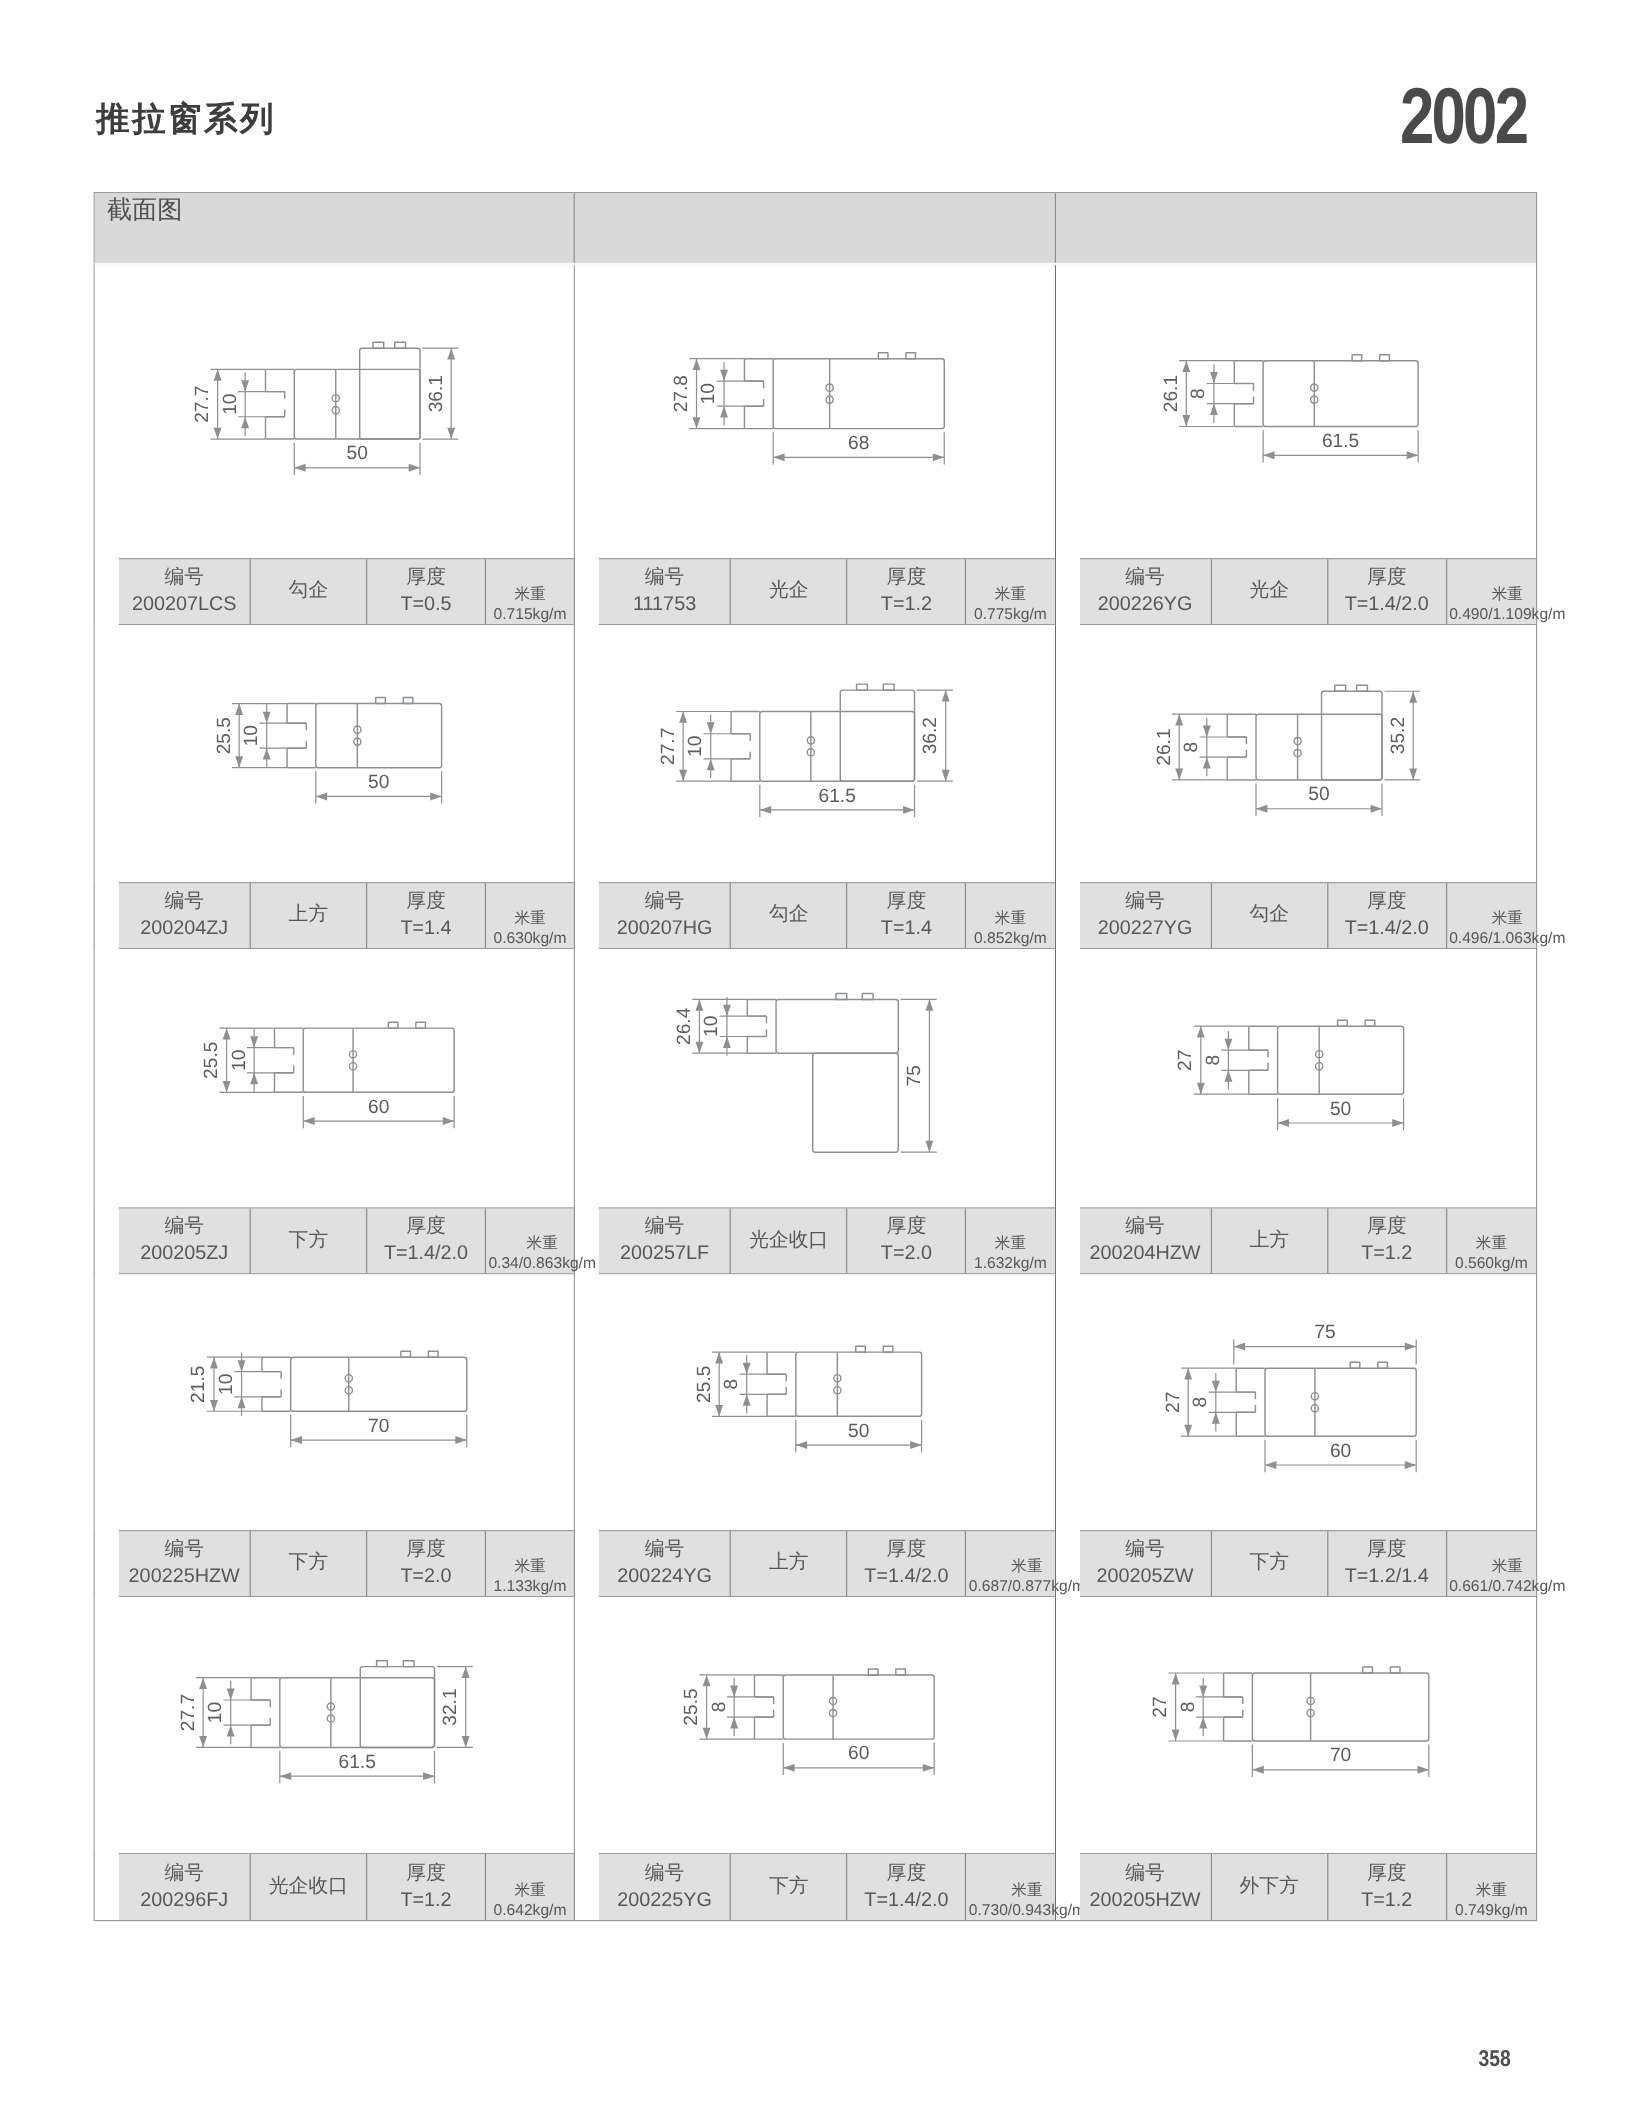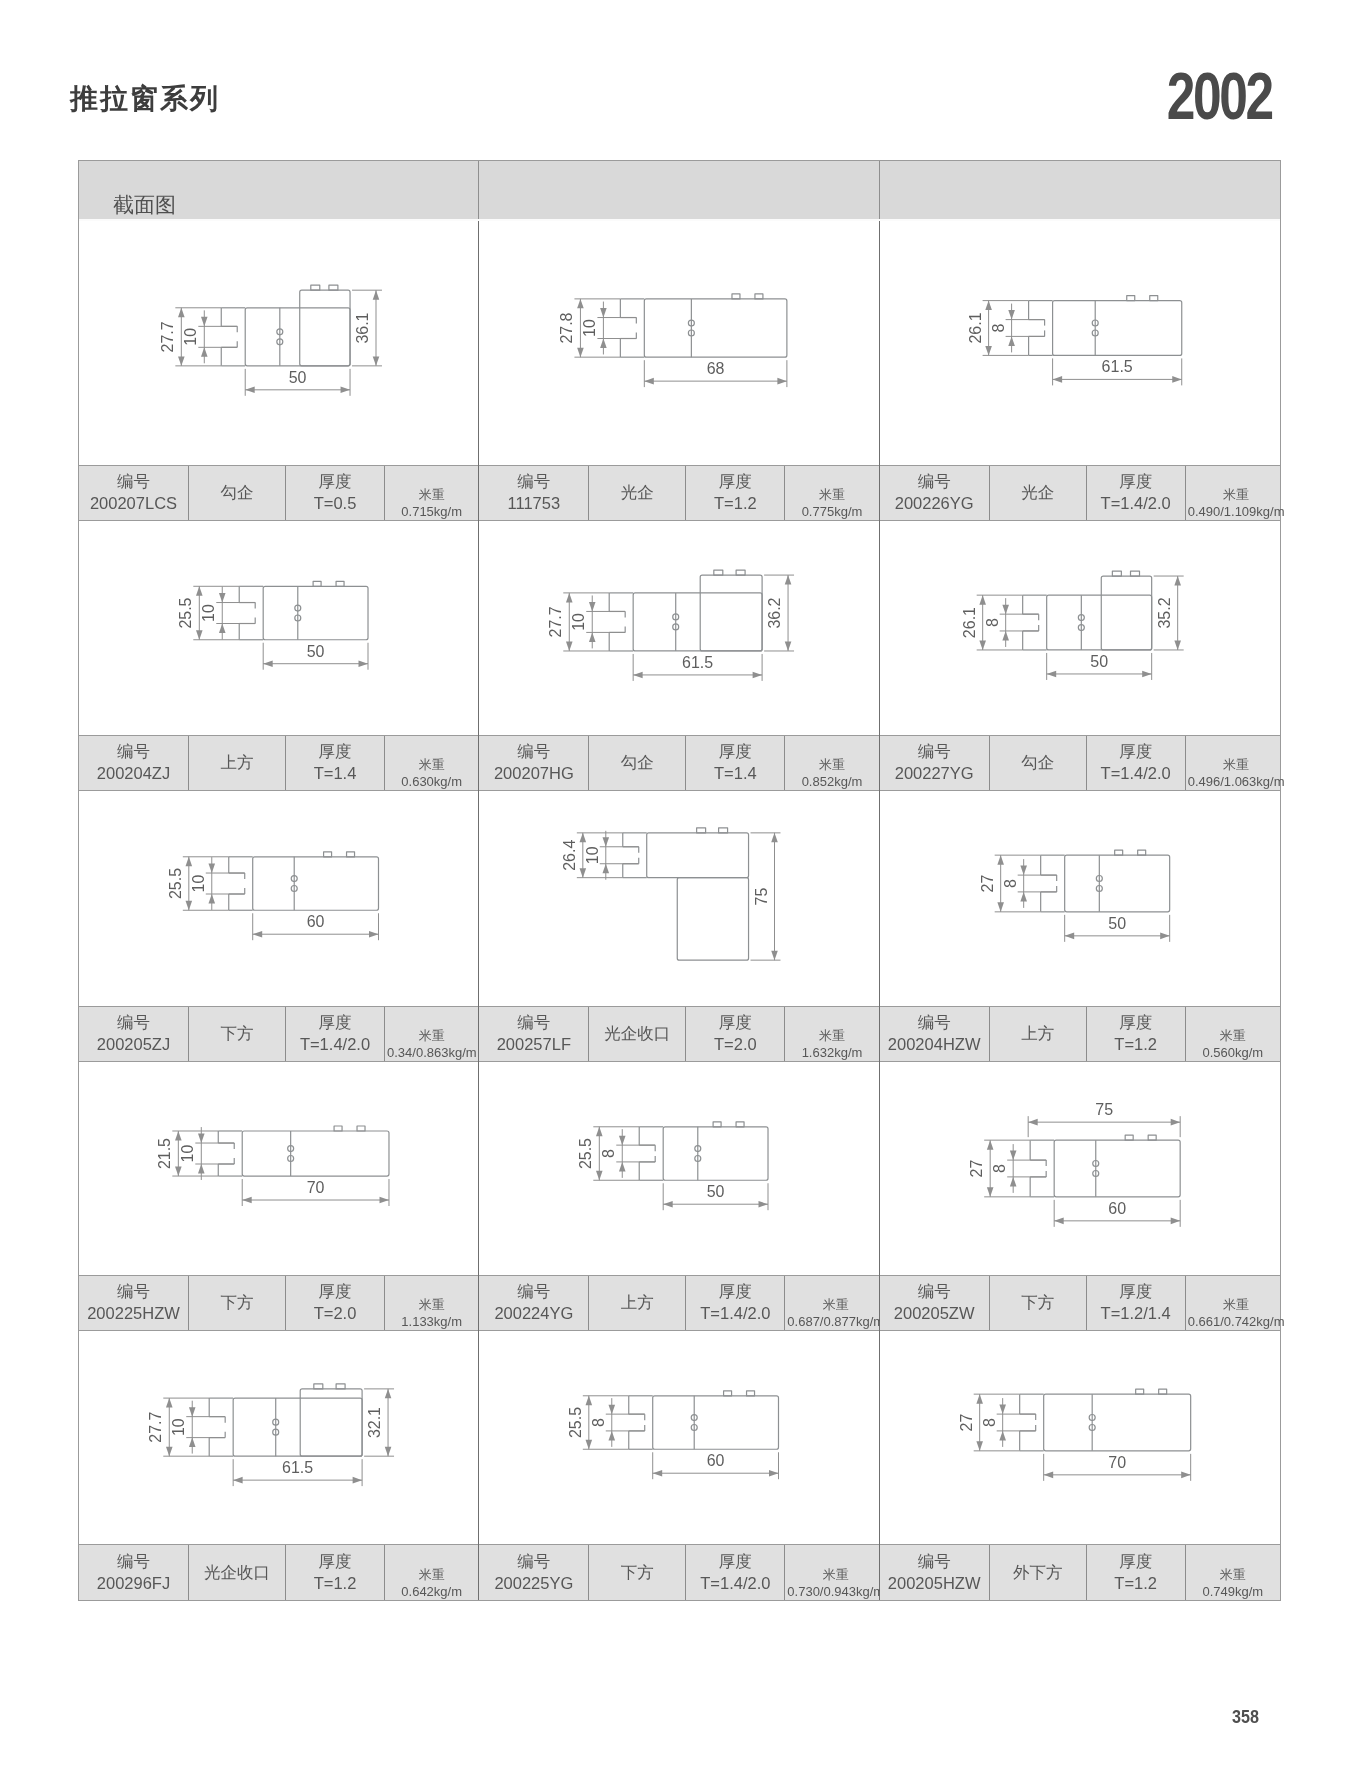--- a/index.html
+++ b/index.html
@@ -1,37 +1,37 @@
 <!DOCTYPE html>
 <html><head>
 <meta charset="utf-8">
 <style>
   html,body{margin:0;padding:0;background:#fff;}
   .page{position:relative;width:1358px;height:1772px;background:#ffffff;
         font-family:"Liberation Sans","DejaVu Sans",sans-serif;overflow:hidden;}
-  .doc-title{position:absolute;left:70px;top:80px;font-size:28px;font-weight:bold;
+  .doc-title{position:absolute;left:80px;top:80px;font-size:28px;font-weight:bold;
              color:#3d3d3d;letter-spacing:2px;}
   .series-num{position:absolute;right:86px;top:58px;font-size:66px;font-weight:bold;
               color:#4a4a4a;transform:scaleX(0.78);transform-origin:right center;
               letter-spacing:-3px;}
   .ptable{position:absolute;left:78px;top:160px;width:1203px;
           border:1px solid #9b9b9b;box-sizing:border-box;}
   .hrow{display:grid;grid-template-columns:1fr 1fr 1fr;height:58px;background:#d9d9d9;
         border-bottom:2px solid #fbfbfb;}
-  .hcell{border-right:1px solid #8f8f8f;display:flex;align-items:flex-end;
-         padding-left:34px;font-size:21px;color:#4f4f4f;box-sizing:border-box;}
+  .hcell{border-right:1px solid #8f8f8f;display:flex;align-items:flex-start;
+         padding-left:10px;font-size:21px;color:#4f4f4f;box-sizing:border-box;}
   .hcell:last-child{border-right:none;}
   .prow{display:grid;grid-template-columns:1fr 1fr 1fr;}
   .pcell{border-right:1px solid #6f6f6f;box-sizing:border-box;min-width:0;}
   .pcell:last-child{border-right:none;}
   .diagram{position:relative;background:#fff;}
   .diagram svg{display:block;}
   .info{height:56px;display:grid;grid-template-columns:110px 97px 99px 1fr;
         background:#e0e0e0;border-top:1px solid #9b9b9b;border-bottom:1px solid #9b9b9b;
-        box-sizing:border-box;}
+        box-sizing:border-box;margin-left:20px;}
   .prow:last-child .info{border-bottom:none;}
   .icell{border-right:1px solid #8c8c8c;display:flex;flex-direction:column;
          justify-content:center;align-items:center;color:#575757;font-size:16.5px;
          line-height:1.32;text-align:center;box-sizing:border-box;padding:0 2px;}
   .icell:last-child{border-right:none;justify-content:flex-end;}
   .icell.small{font-size:13px;}
   .page-num{position:absolute;left:1232px;top:1706px;font-size:19px;font-weight:bold;
             color:#4f4f4f;transform:scaleX(0.85);transform-origin:left center;}
   
   .pl{stroke:#8d9092;stroke-width:1.2;fill:none;stroke-linejoin:round;}

